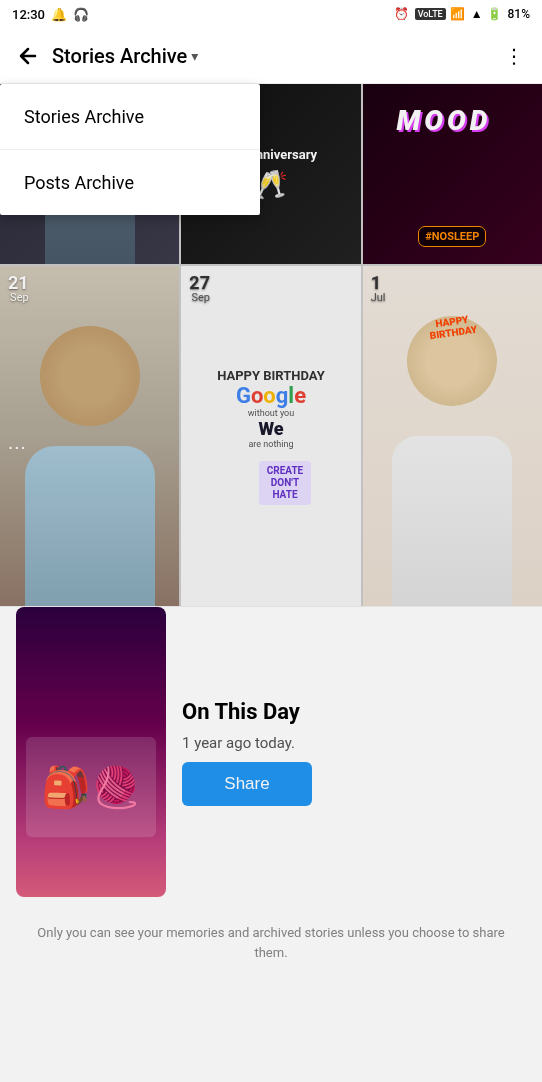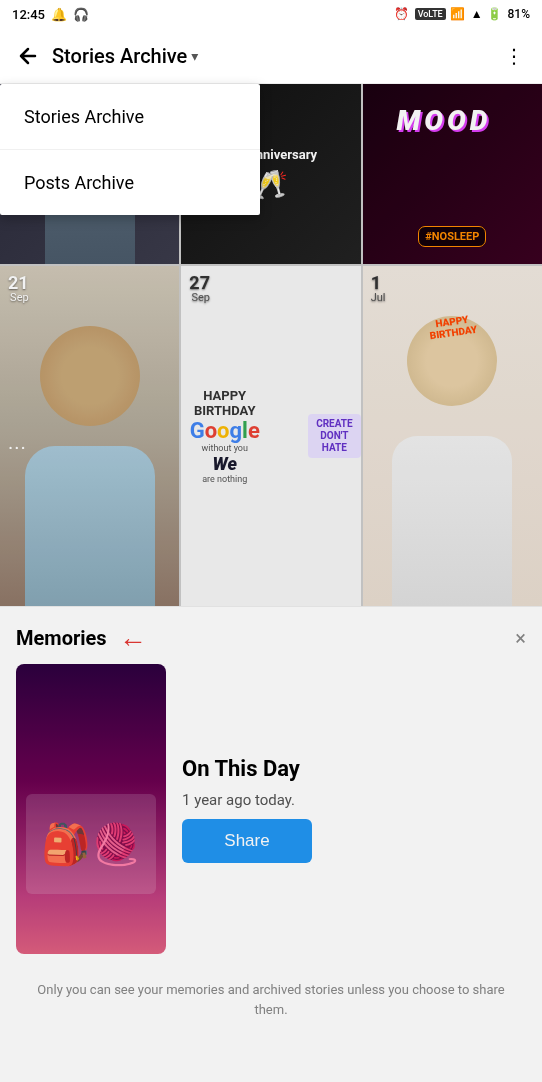--- a/index.html
+++ b/index.html
@@ -109,21 +109,21 @@
       display: flex; align-items: center; justify-content: center;
     }
 
     
     .cell-2-1 {
       background: linear-gradient(180deg, #e8f4f8 0%, #c8e8f0 100%);
       display: flex; align-items: center; justify-content: center;
     }
     .cell-2-2 {
       background: #f9f9f9;
-      display: flex; flex-direction: row; align-items: center; justify-content: center;
+      display: flex; flex-direction: column; align-items: center; justify-content: center;
       gap: 12px;
     }
     .cell-2-3 {
       background: linear-gradient(135deg, #f5f0e8 0%, #ffe8d0 100%);
       display: flex; align-items: center; justify-content: center;
     }
 
     .date-badge {
       position: absolute;
       top: 8px;
@@ -186,21 +186,20 @@
     .g-red { color: #ea4335; }
     .g-yellow { color: #fbbc05; }
     .g-green { color: #34a853; }
     .g-blue2 { color: #4285f4; }
     .g-red2 { color: #ea4335; }
     .google-sub { font-size: 9px; color: #555; }
     .we-text {
       font-size: 18px;
       font-weight: 900;
       color: #1a1a2e;
-      font-style: italic;
     }
     .create-sticker {
       background: #e8e0ff;
       padding: 4px 8px;
       border-radius: 4px;
       font-size: 10px;
       font-weight: bold;
       color: #6633cc;
       text-align: center;
       line-height: 1.2;
@@ -345,21 +344,21 @@
       display: inline-block;
       color: #e53935;
       font-size: 28px;
     }
   </style>
 </head>
 <body>
 
 <div class="status-bar">
   <div class="status-left">
-    <span>12:45</span>
+    <span>12:30</span>
     <span>🔔</span>
     <span>🎧</span>
   </div>
   <div class="status-right">
     <span>⏰</span>
     <span style="background:#333;color:#fff;font-size:9px;padding:1px 3px;border-radius:2px;">VoLTE</span>
     <span>📶</span>
     <span>▲</span>
     <span>🔋</span>
     <span>81%</span>
@@ -462,29 +461,20 @@
 
     <div style="width:100%;height:100%;display:flex;align-items:center;justify-content:center;">
       <div style="width:90px;height:90px;background:radial-gradient(circle,#e8d0a8 40%,#d0b888 100%);border-radius:50%;position:absolute;top:50px;"></div>
       <div style="width:120px;height:170px;background:linear-gradient(180deg,#f0f0f0 0%,#e0e0e0 100%);border-radius:25px 25px 0 0;position:absolute;bottom:0;"></div>
     </div>
   </div>
 
 </div>
 
 <div class="memories-section">
-  <div class="memories-header">
-    <div class="memories-title-row">
-      <span class="memories-title">Memories</span>
-      <div class="arrow-indicator">
-        <span class="red-arrow">←</span>
-      </div>
-    </div>
-    <span class="close-btn">×</span>
-  </div>
 
   <div class="memories-card">
     <div class="memories-thumbnail">
       <div class="thumbnail-inner">
         <span class="bag-icon">🎒🧶</span>
       </div>
     </div>
     <div class="memories-content">
       <div class="on-this-day">On This Day</div>
       <div class="year-ago">1 year ago today.</div>

